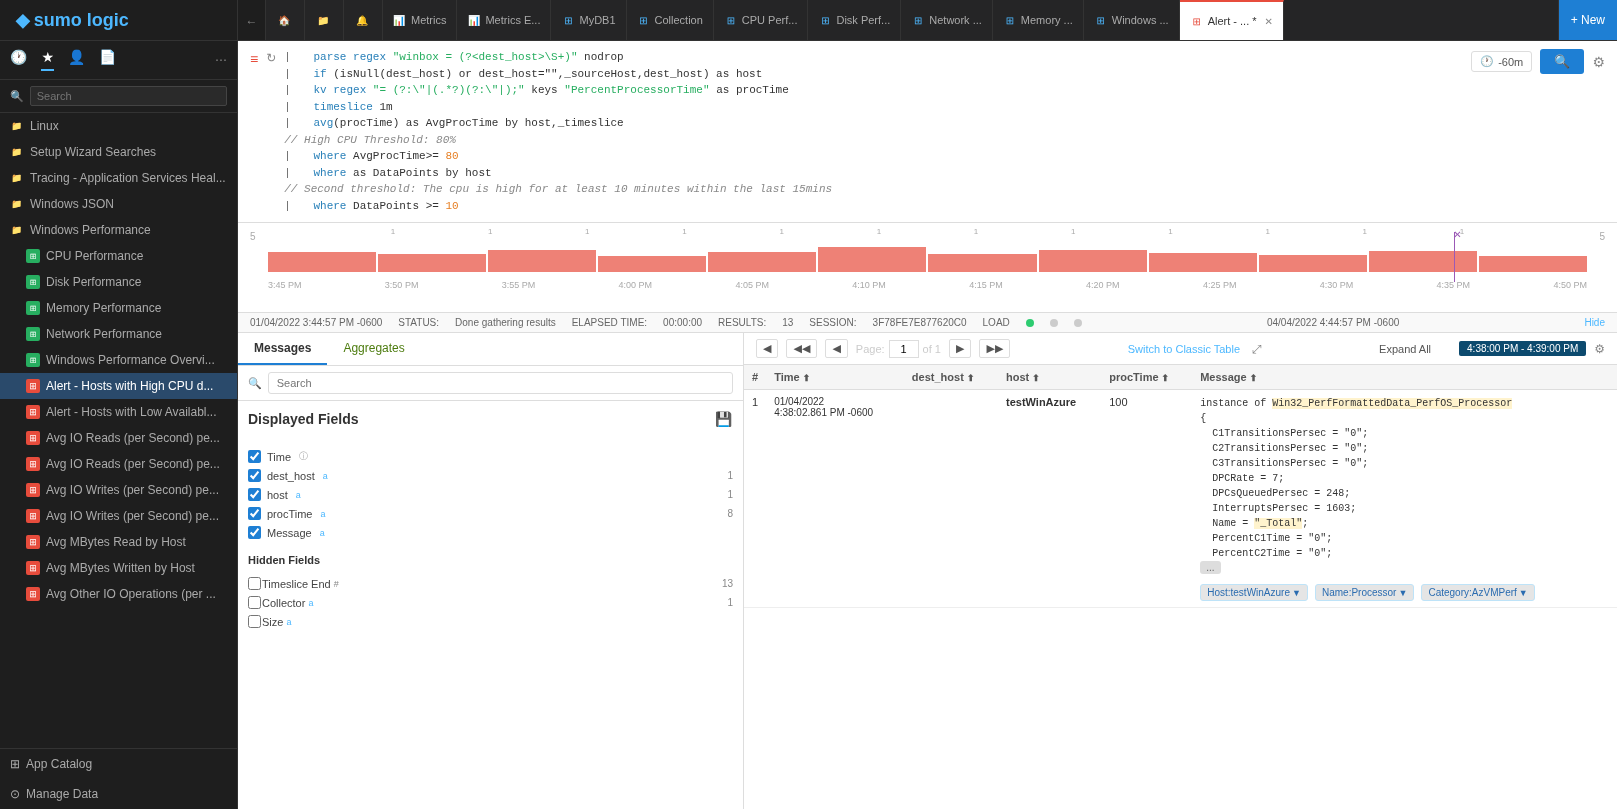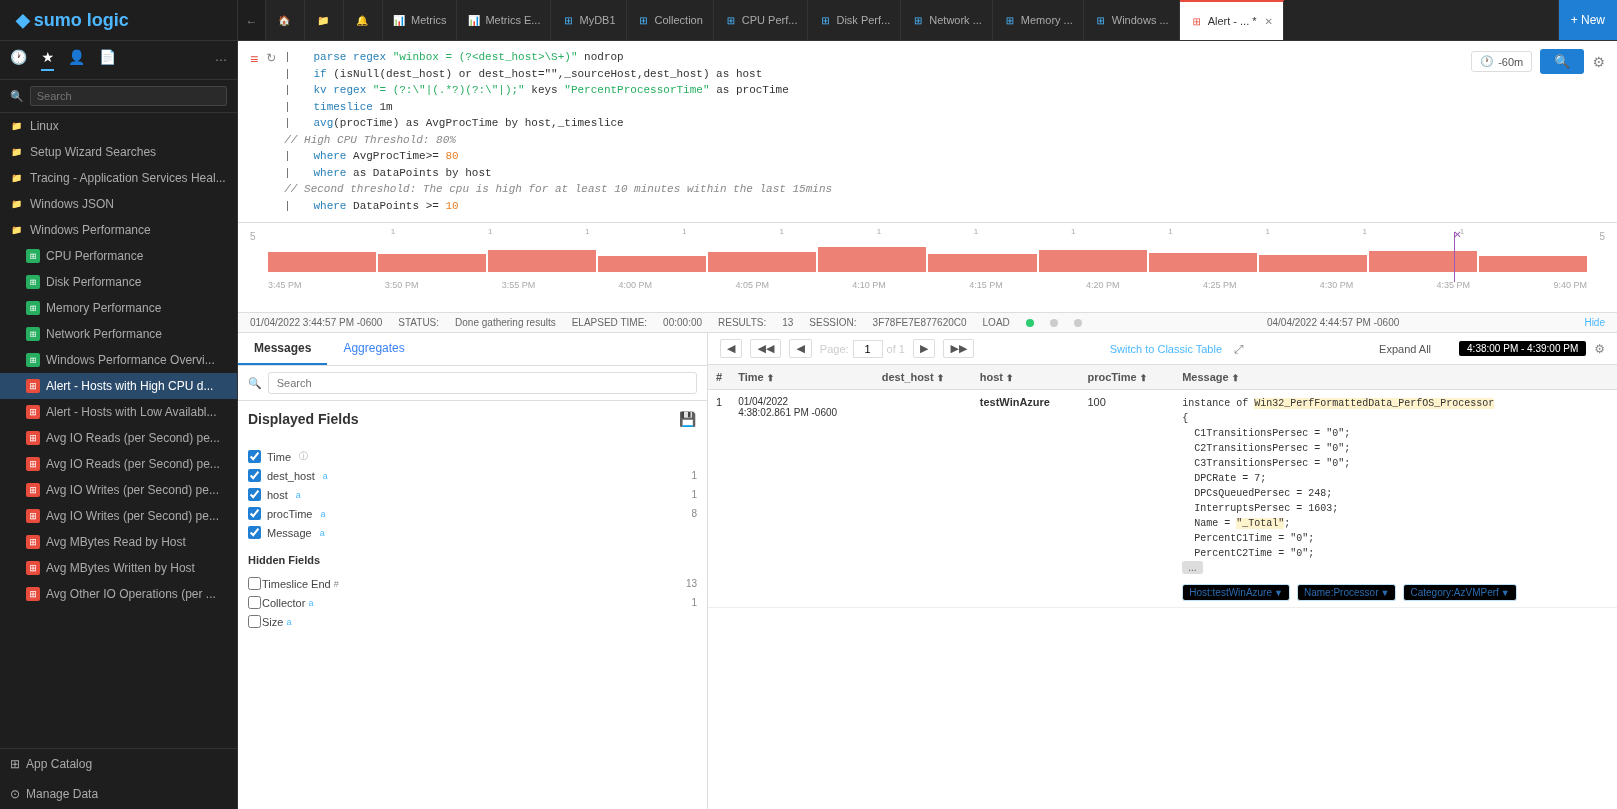--- a/index.html
+++ b/index.html
@@ -68,23 +68,23 @@
     
     .status-bar { background: #f9f9f9; border-bottom: 1px solid #ddd; padding: 4px 12px; font-size: 10px; color: #666; display: flex; align-items: center; gap: 16px; flex-shrink: 0; }
     .status-dot { width: 8px; height: 8px; border-radius: 50%; background: #2ecc71; display: inline-block; }
     .status-dot2 { width: 8px; height: 8px; border-radius: 50%; background: #ccc; display: inline-block; }
     .hide-btn { margin-left: auto; color: #4db8ff; cursor: pointer; }
 
     
     .results-area { display: flex; flex: 1; overflow: hidden; }
 
     
-    .left-panel { width: 470px; border-right: 1px solid #ddd; display: flex; flex-direction: column; flex-shrink: 0; overflow: hidden; }
+    .left-panel { width: 506px; border-right: 1px solid #ddd; display: flex; flex-direction: column; flex-shrink: 0; overflow: hidden; }
     .tabs-bar { display: flex; border-bottom: 1px solid #ddd; }
-    .tab-btn { padding: 8px 16px; font-size: 12px; cursor: pointer; color: #3b82f6; border-bottom: 2px solid transparent; }
+    .tab-btn { padding: 8px 16px; font-size: 12px; cursor: pointer; color: #4d7c0f; border-bottom: 2px solid transparent; }
     .tab-btn.active { color: #333; border-bottom: 2px solid #1e7fd4; font-weight: 600; }
 
     
     .search-bar-panel { padding: 6px 10px; border-bottom: 1px solid #ddd; display: flex; align-items: center; gap: 6px; }
     .search-bar-panel input { flex: 1; border: 1px solid #ddd; border-radius: 3px; padding: 4px 8px; font-size: 11px; outline: none; }
     .search-icon-sm { color: #aaa; font-size: 11px; }
 
     .fields-section { padding: 10px; overflow-y: auto; flex: 1; }
     .fields-title { font-size: 14px; font-weight: 700; color: #333; margin-bottom: 20px; display: flex; align-items: center; justify-content: space-between; }
     .fields-title-icon { color: #888; cursor: pointer; }
@@ -95,31 +95,31 @@
     .hidden-item { display: flex; align-items: center; gap: 1px; padding: 3px 0; font-size: 11px; color: #444; }
     .hash-count { margin-left: auto; color: #888; font-size: 10px; }
 
     
     .right-panel { flex: 1; display: flex; flex-direction: column; overflow: hidden; }
     .table-toolbar { display: flex; align-items: center; padding: 6px 12px; gap: 8px; border-bottom: 1px solid #ddd; flex-shrink: 0; }
     .switch-classic { color: #4db8ff; font-size: 11px; cursor: pointer; margin-left: auto; }
     .pagination { display: flex; align-items: center; gap: 4px; font-size: 11px; }
     .page-btn { border: 1px solid #ddd; background: #fff; padding: 2px 6px; cursor: pointer; color: #555; font-size: 11px; border-radius: 2px; }
     .page-input { width: 30px; text-align: center; border: 1px solid #ddd; padding: 2px 4px; font-size: 11px; }
-    .time-range-badge { background: #000000; color: #fff; padding: 2px 8px; font-size: 10px; border-radius: 2px; }
+    .time-range-badge { background: #0c4a6e; color: #fff; padding: 2px 8px; font-size: 10px; border-radius: 2px; }
     .table-settings-btn { color: #888; cursor: pointer; }
 
     .data-table { width: 100%; overflow: auto; flex: 1; }
     .data-table table { width: 100%; border-collapse: collapse; font-size: 11px; }
     .data-table th { background: #f5f5f5; border-bottom: 1px solid #ddd; padding: 6px 8px; text-align: left; font-weight: 600; color: #555; white-space: nowrap; position: sticky; top: 0; z-index: 1; }
     .data-table td { padding: 6px 8px; border-bottom: 1px solid #eee; vertical-align: top; color: #333; }
     .row-num { color: #aaa; width: 20px; }
     .msg-content { font-family: 'Courier New', monospace; font-size: 10px; line-height: 1.5; color: #333; }
     .highlight { background: #fff3cd; }
-    .tag-pill { display: inline-flex; align-items: center; gap: 2px; background: #000000; border: 1px solid #bee3f8; border-radius: 3px; padding: 2px 6px; font-size: 10px; color: #2b6cb0; cursor: pointer; margin-top: 4px; margin-right: 4px; }
+    .tag-pill { display: inline-flex; align-items: center; gap: 2px; background: #e5e5e5; border: 1px solid #bee3f8; border-radius: 3px; padding: 2px 6px; font-size: 10px; color: #2b6cb0; cursor: pointer; margin-top: 4px; margin-right: 4px; }
     .tag-arrow { font-size: 9px; }
     .dots-btn { background: #ddd; border: none; border-radius: 3px; padding: 1px 6px; cursor: pointer; color: #666; font-size: 10px; }
 
     
     ::-webkit-scrollbar { width: 6px; height: 6px; }
     ::-webkit-scrollbar-track { background: #f0f0f0; }
     ::-webkit-scrollbar-thumb { background: #ccc; border-radius: 3px; }
     .sidebar-list::-webkit-scrollbar-track { background: #1e1e1e; }
     .sidebar-list::-webkit-scrollbar-thumb { background: #444; }
   </style>
@@ -350,21 +350,21 @@
         <span style="font-size:9px;color:#aaa;">3:50 PM</span>
         <span style="font-size:9px;color:#aaa;">3:55 PM</span>
         <span style="font-size:9px;color:#aaa;">4:00 PM</span>
         <span style="font-size:9px;color:#aaa;">4:05 PM</span>
         <span style="font-size:9px;color:#aaa;">4:10 PM</span>
         <span style="font-size:9px;color:#aaa;">4:15 PM</span>
         <span style="font-size:9px;color:#aaa;">4:20 PM</span>
         <span style="font-size:9px;color:#aaa;">4:25 PM</span>
         <span style="font-size:9px;color:#aaa;">4:30 PM</span>
         <span style="font-size:9px;color:#aaa;">4:35 PM</span>
-        <span style="font-size:9px;color:#aaa;">9:40 PM</span>
+        <span style="font-size:9px;color:#aaa;">4:50 PM</span>
       </div>
 
       <div style="position:absolute;top:4px;left:60px;right:60px;display:flex;justify-content:space-evenly;font-size:8px;color:#aaa;">
         <span>1</span>
         <span>1</span>
         <span>1</span>
         <span>1</span>
         <span>1</span>
         <span>1</span>
         <span>1</span>

